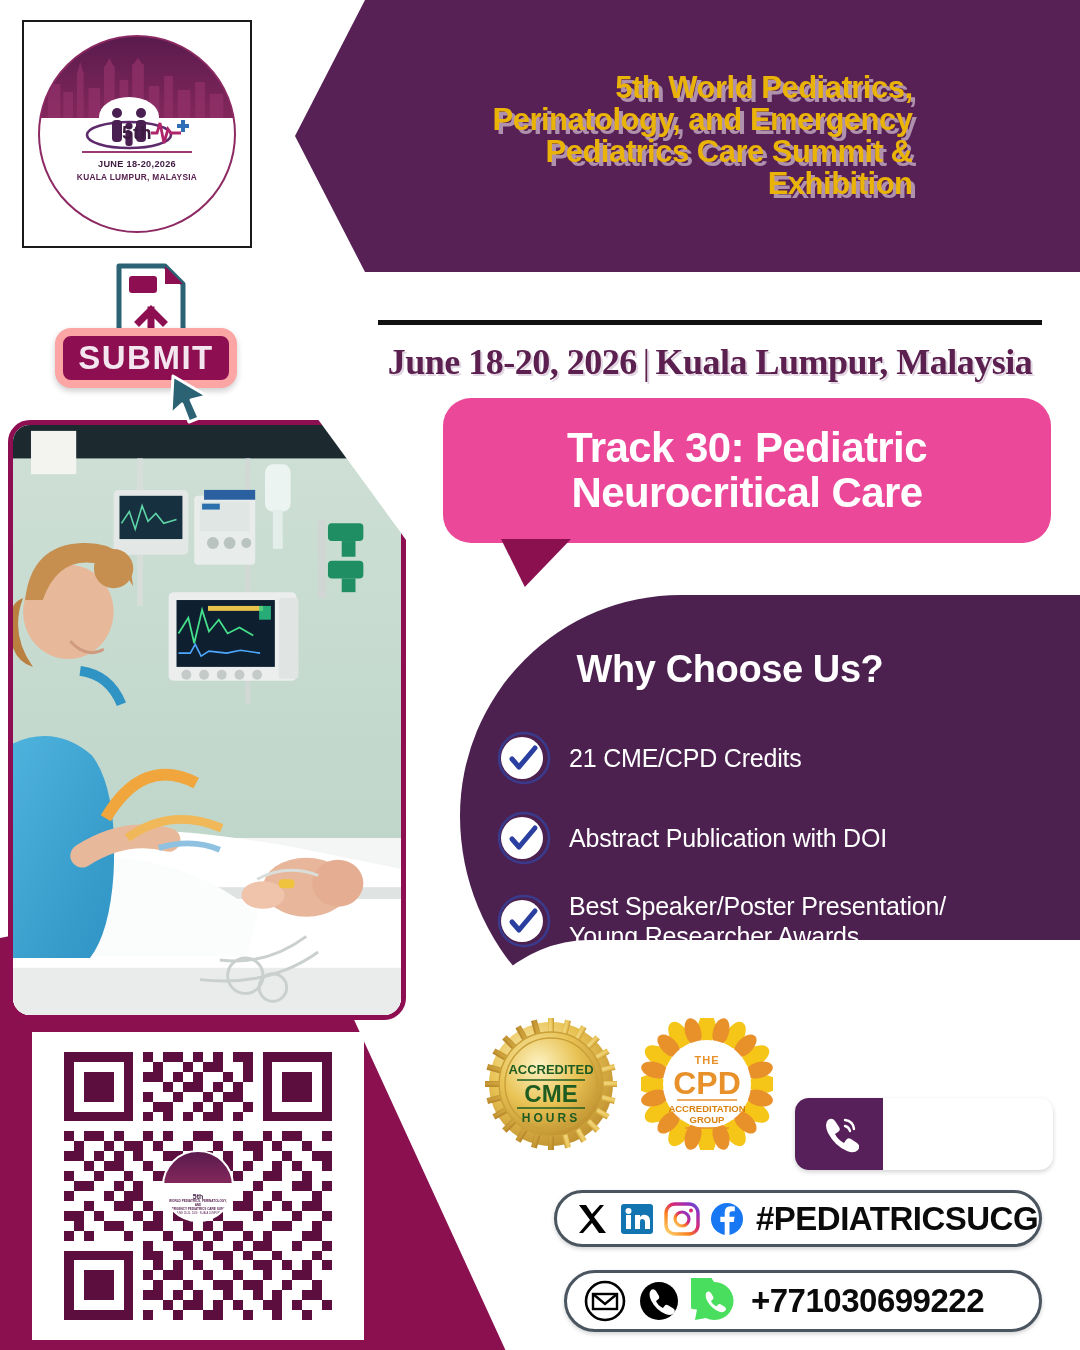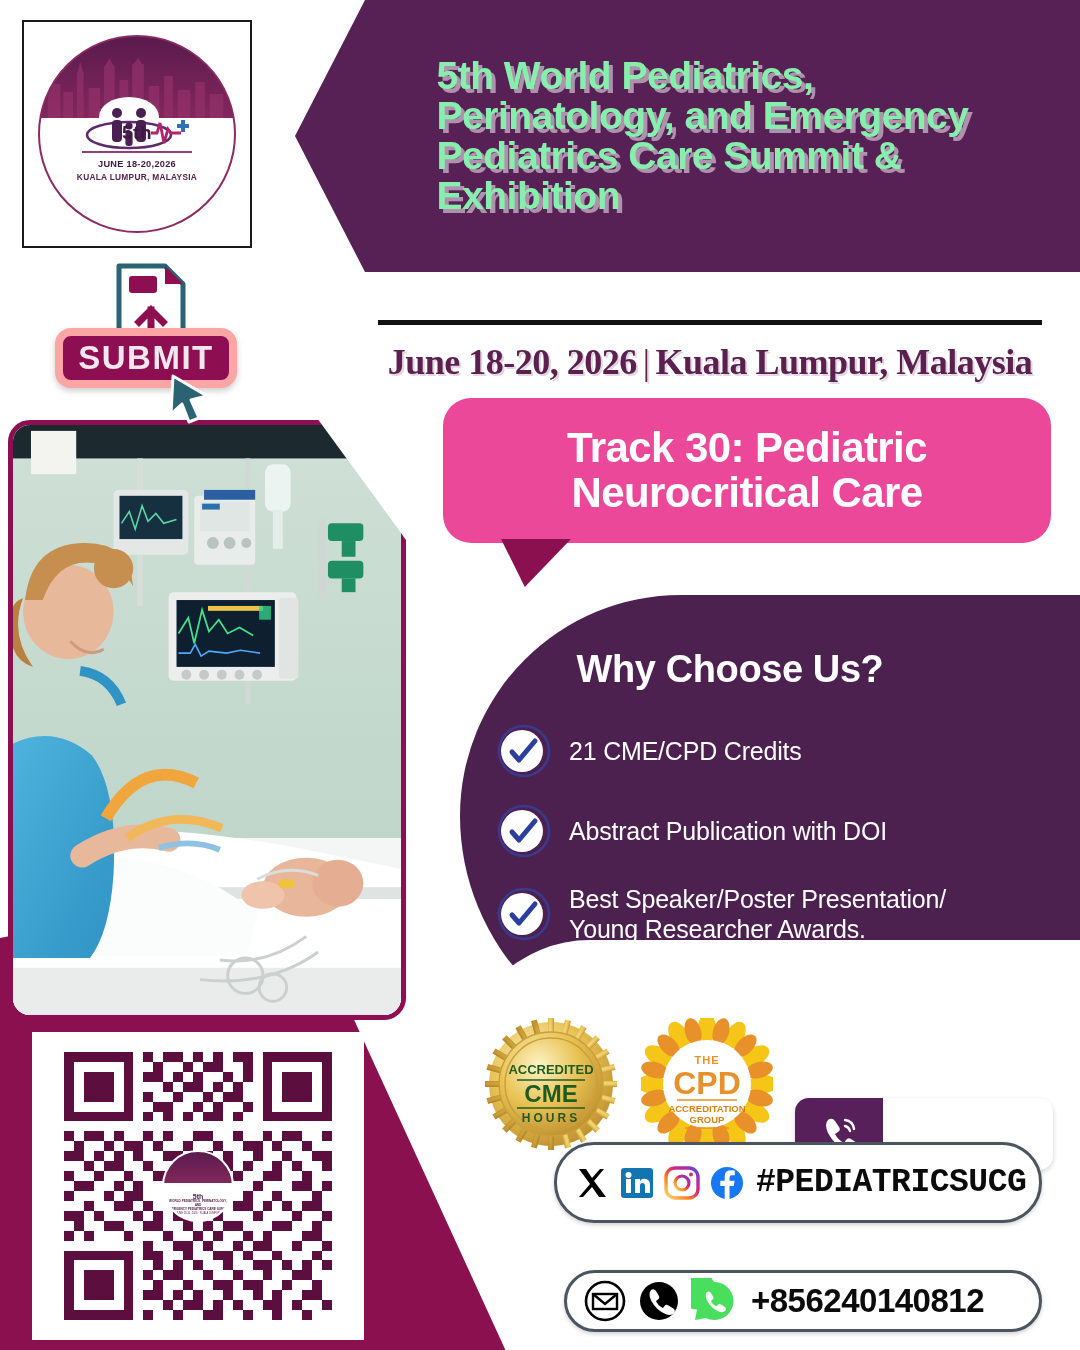--- a/index.html
+++ b/index.html
@@ -35,25 +35,25 @@
 
   
   .header-banner{
     position:absolute; left:295px; top:0; right:0; height:272px;
     background:#572155;
     clip-path:polygon(70px 0, 100% 0, 100% 100%, 70px 100%, 0 50%);
     z-index:5;
     display:flex; align-items:center; justify-content:center;
   }
   .header-title{
-    color:#86efac;
+    color:#eab308;
     font-weight:bold;
-    font-size:39px;
+    font-size:31px;
     line-height:1.03;
-    text-align:left;
+    text-align:right;
     letter-spacing:-0.5px;
     padding:0 18px 0 48px;
     text-shadow:4px 4px 0 rgba(190,165,190,0.85);
     white-space:pre-line;
   }
 
   
   .logo-box{
     position:absolute; left:22px; top:20px; width:230px; height:228px;
     background:#ffffff; border:2px solid #1a1a1a; z-index:8;
@@ -131,21 +131,21 @@
     text-align:center; letter-spacing:-0.6px; white-space:pre-line;
     padding:0 22px;
   }
 
   
   .why-panel{ position:absolute; left:465px; top:600px; width:615px; height:420px; z-index:7; }
   .why-title{
     position:absolute; left:0; top:48px; width:530px; text-align:center;
     color:#ffffff; font-size:38px; font-weight:bold; letter-spacing:-0.4px;
   }
-  .why-list{ position:absolute; left:32px; top:124px; width:570px; }
+  .why-list{ position:absolute; left:32px; top:131px; width:570px; }
   .why-item{ display:flex; align-items:center; margin-bottom:26px; }
   .why-item:last-child{ margin-bottom:0; }
   .check-icon{ flex:0 0 auto; width:54px; height:54px; margin-right:18px; }
   .why-label{ color:#ffffff; font-size:25px; line-height:1.2; white-space:pre-line; letter-spacing:-0.2px; }
 
   
   .qr-card{
     position:absolute; left:32px; top:1032px; width:332px; height:308px;
     background:#ffffff; z-index:6; padding:10px;
   }
@@ -174,21 +174,21 @@
   .contact-icon-half{ width:88px; background:#57205A; display:flex; align-items:center; justify-content:center; }
   .contact-label-half{ flex:1; background:#8E0E52; display:flex; align-items:center; justify-content:center; }
   .contact-label-half span{ color:#fff; font-size:30px; font-weight:bold; letter-spacing:0.5px; }
 
   
   .pill{
     position:absolute; z-index:8; display:flex; align-items:center;
     background:#ffffff; border:3px solid #4a5560; border-radius:40px;
     box-shadow:0 2px 4px rgba(0,0,0,0.18);
   }
-  .pill-social{ left:554px; top:1142px; width:488px; height:81px; padding:0 14px;font-family:Liberation Mono, monospace; }
+  .pill-social{ left:554px; top:1190px; width:488px; height:57px; padding:0 14px; }
   .pill-phone{ left:564px; top:1270px; width:478px; height:62px; padding:0 16px; }
   .pill-text{ font-size:33px; font-weight:bold; color:#0b0b0b; letter-spacing:-0.5px; white-space:nowrap; }
   .social-icons{ display:flex; align-items:center; gap:3px; margin-right:8px; }
   .phone-icons{ display:flex; align-items:center; gap:10px; margin-right:14px; }
 </style>
 </head>
 <body>
 
 <div class="stage">
 
@@ -725,16 +725,16 @@
       </svg>
       <svg width="44" height="44" viewBox="0 0 44 44">
         <circle cx="22" cy="22" r="19" fill="#000000"></circle>
         <path d="M14 11 q3 -2 5 1 l3 5 q1 2 -1 3.5 l-2 1.5 q2 5 7 7 l1.5 -2 q1.5 -2 3.5 -0.8 l5 3 q3 2 1 5 q-3 3 -8 1 q-10 -4 -15 -14 q-3 -7 0 -10 Z" fill="#ffffff"></path>
       </svg>
       <svg width="46" height="46" viewBox="0 0 46 46">
         <path d="M23 4 a19 19 0 1 0 -17 27.5 L4 42 l10.8 -2.1 A19 19 0 1 0 23 4 Z" fill="#4ADE5E"></path>
         <path d="M16 14 q2.5 -1.6 4 1 l2.3 4 q0.8 1.6 -0.8 2.8 l-1.6 1.2 q1.6 4 5.6 5.6 l1.2 -1.6 q1.2 -1.6 2.8 -0.7 l4 2.4 q2.4 1.6 0.8 4 q-2.4 2.4 -6.4 0.8 q-8 -3.2 -12 -11.2 q-2.4 -5.6 0 -8.3 Z" fill="#ffffff"></path>
       </svg>
     </div>
-    <span class="pill-text">+856240140812</span>
+    <span class="pill-text">+771030699222</span>
   </div>
 
 </div>
 
 </body></html>

